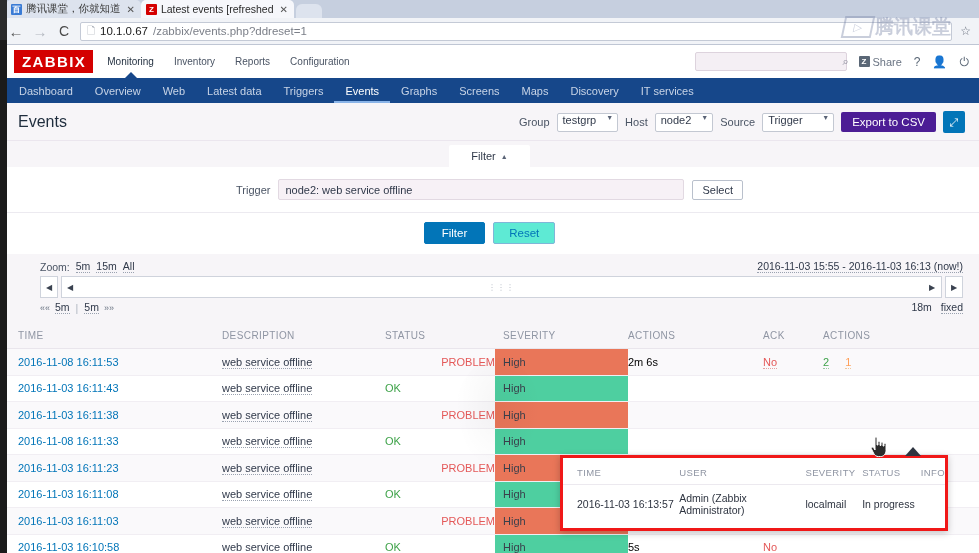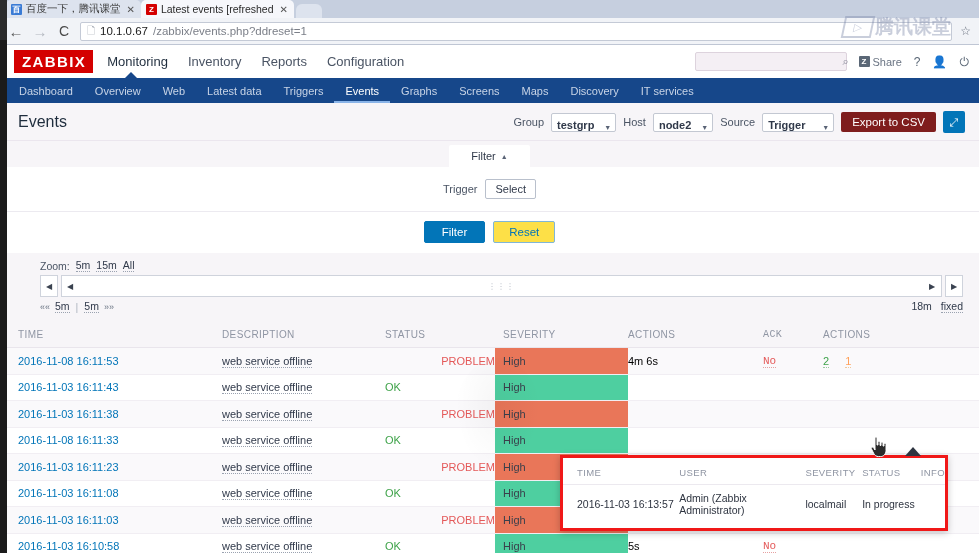--- a/index.html
+++ b/index.html
@@ -86,21 +86,21 @@
     padding: 0 10px 0 14px;
     border-bottom: 0;
   }
   .zbx-logo {
     background: #d40000; color: #fff;
     font-size: 15px; font-weight: bold; letter-spacing: 1.4px;
     padding: 3px 7px 3px 8px; margin-right: 14px;
   }
   .mainnav { display: flex; gap: 20px; align-items: center; }
   .mainnav a {
-    font-size: 13px; color: #4a5464; text-decoration: none;
+    font-size: 10px; color: #4a5464; text-decoration: none;
     padding: 9px 0; position: relative;
   }
   .mainnav a.active { color: #1f2d3d; }
   .header-right { margin-left: auto; display: flex; align-items: center; gap: 12px; }
   .hdr-search {
     width: 152px; height: 19px; background: #f4eff4;
     border: 1px solid #ddd3dd; border-radius: 2px;
     display: flex; align-items: center; padding: 0 5px;
   }
   .hdr-search input {
@@ -141,25 +141,25 @@
     padding: 8px 14px 7px 18px;
     border-bottom: 1px solid #ebe6ee;
     background: #f7f5f8;
   }
   .page-title { font-size: 16px; color: #1f2d3d; font-weight: normal; }
   .ctrl-row { margin-left: auto; display: flex; align-items: center; gap: 7px; }
   .ctrl-label { font-size: 11px; color: #4a5464; }
   .sel {
     height: 19px; background: #fff; border: 1px solid #c3c8d2;
     border-radius: 2px; font-size: 11px; color: #30394a;
-    display: flex; align-items: flex-end; padding: 0 4px 0 5px; gap: 10px; font-weight: bold;
+    display: flex; align-items: flex-start; padding: 0 4px 0 5px; gap: 10px;
   }
   .sel .caret { font-size: 7px; color: #5a6376; }
   .btn-csv {
-    background: #7f1d1d; color: #fff; font-size: 11.5px;
+    background: #4c1d95; color: #fff; font-size: 11.5px;
     padding: 4px 11px; border-radius: 2px; border: 0;
     font-family: inherit; cursor: pointer;
   }
   .btn-expand {
     background: #0275b8; color: #fff; width: 22px; height: 22px;
     border-radius: 2px; display: flex; align-items: center;
     justify-content: center; font-size: 11px;
   }
 
   
@@ -189,21 +189,21 @@
   }
   .filter-actions {
     display: flex; justify-content: center; gap: 8px; padding: 9px 0 10px 0;
   }
   .btn-primary {
     background: #0275b8; color: #fff; border: 1px solid #0275b8;
     font-size: 11.5px; padding: 4px 17px; border-radius: 2px;
     font-family: inherit; cursor: pointer;
   }
   .btn-ghost {
-    background: #fde047; color: #0275b8; border: 1px solid #7fb6d8;
+    background: #5eead4; color: #0275b8; border: 1px solid #7fb6d8;
     font-size: 11.5px; padding: 4px 15px; border-radius: 2px;
     font-family: inherit; cursor: pointer;
   }
 
   
   .zoombar {
     display: flex; align-items: center;
     padding: 6px 16px 3px 40px; font-size: 10.5px; color: #4a5464;
     background: #f7f5f8;
   }
@@ -265,21 +265,21 @@
   table.events td {
     font-size: 11px; padding: 0; height: 25.5px;
     border-bottom: 1px solid #f1eef3; vertical-align: middle;
   }
   tr.row-alt td { background: #faf9fb; }
   .c-time { width: 222px; padding-left: 18px !important; }
   .c-desc { width: 163px; }
   .c-status { width: 110px; }
   .c-sev { width: 133px; padding: 0 !important; }
   .c-dur { width: 135px; }
-  .c-ack { width: 60px; font-family: Liberation Mono, monospace; }
+  .c-ack { width: 60px; }
   .c-act { width: auto; }
   .link-time { color: #0275b8; text-decoration: none; }
   .link-desc {
     color: #30394a; text-decoration: none;
     border-bottom: 1px dotted #9aa2b0;
   }
   .st-problem { color: #e45959; text-align: right; }
   .st-ok { color: #3fa34a; }
   .sev-cell { height: 25.5px; display: flex; align-items: center; padding-left: 8px;
               font-size: 11px; color: #3a3f4b; }
@@ -347,21 +347,21 @@
     background: #2b2b2b; z-index: 50;
   }
 </style>
 </head>
 <body>
 
 <div class="browser-chrome">
   <div class="tabstrip">
     <div class="tab inactive">
       <span class="favicon fav-baidu">百</span>
-      <span class="tab-title">百度一下，腾讯课堂</span>
+      <span class="tab-title">腾讯课堂，你就知道</span>
       <span class="tab-close">✕</span>
     </div>
     <div class="tab active">
       <span class="favicon fav-zbx">Z</span>
       <span class="tab-title">Latest events [refreshed</span>
       <span class="tab-close">✕</span>
     </div>
     <div class="tab-newtab"></div>
   </div>
 
@@ -450,33 +450,37 @@
 
   <div class="filter-tabrow">
     <div class="filter-tab">
       <span>Filter</span>
       <span class="tri">▲</span>
     </div>
   </div>
   <div class="filter-panel">
     <div class="filter-line">
       <span class="lbl">Trigger</span>
+      <div class="trigger-field">
+        <span>node2: web service offline</span>
+      </div>
       <button class="btn-select">Select</button>
     </div>
     <div class="filter-actions">
       <button class="btn-primary">Filter</button>
       <button class="btn-ghost">Reset</button>
     </div>
   </div>
 
   <div class="zoombar">
     <span>Zoom:</span>
     <a href="#" class="lnk">5m</a>
     <a href="#" class="lnk">15m</a>
     <a href="#" class="lnk">All</a>
+    <span class="range">2016-11-03 15:55 - 2016-11-03 16:13 (now!)</span>
   </div>
   <div class="scrollbar-row">
     <div class="sb">
       <div class="sb-btn">◀</div>
       <div class="sb-track">
         <span class="sb-lefthandle">◀</span>
         <span class="sb-grip">⋮⋮⋮</span>
         <span class="sb-righthandle">▶</span>
       </div>
       <div class="sb-btn">▶</div>
@@ -508,21 +512,21 @@
         </tr>
       </thead>
       <tbody id="events-body">
           <tr class="row-alt">
             <td class="c-time"><a href="#" class="link-time">2016-11-08 16:11:53</a></td>
             <td class="c-desc"><a href="#" class="link-desc">web service offline</a></td>
             <td class="c-status st-problem">PROBLEM</td>
             <td class="c-sev">
               <div class="sev-cell sev-high">High</div>
             </td>
-            <td class="c-dur">4m 6s</td>
+            <td class="c-dur">2m 6s</td>
             <td class="c-ack"><a href="#" class="ack-no">No</a></td>
             <td class="c-act"><a href="#" class="act-num">2</a><a href="#" class="act-num warn">1</a></td>
           </tr>
           <tr>
             <td class="c-time"><a href="#" class="link-time">2016-11-03 16:11:43</a></td>
             <td class="c-desc"><a href="#" class="link-desc">web service offline</a></td>
             <td class="c-status st-ok">OK</td>
             <td class="c-sev">
               <div class="sev-cell sev-ok">High</div>
             </td>

